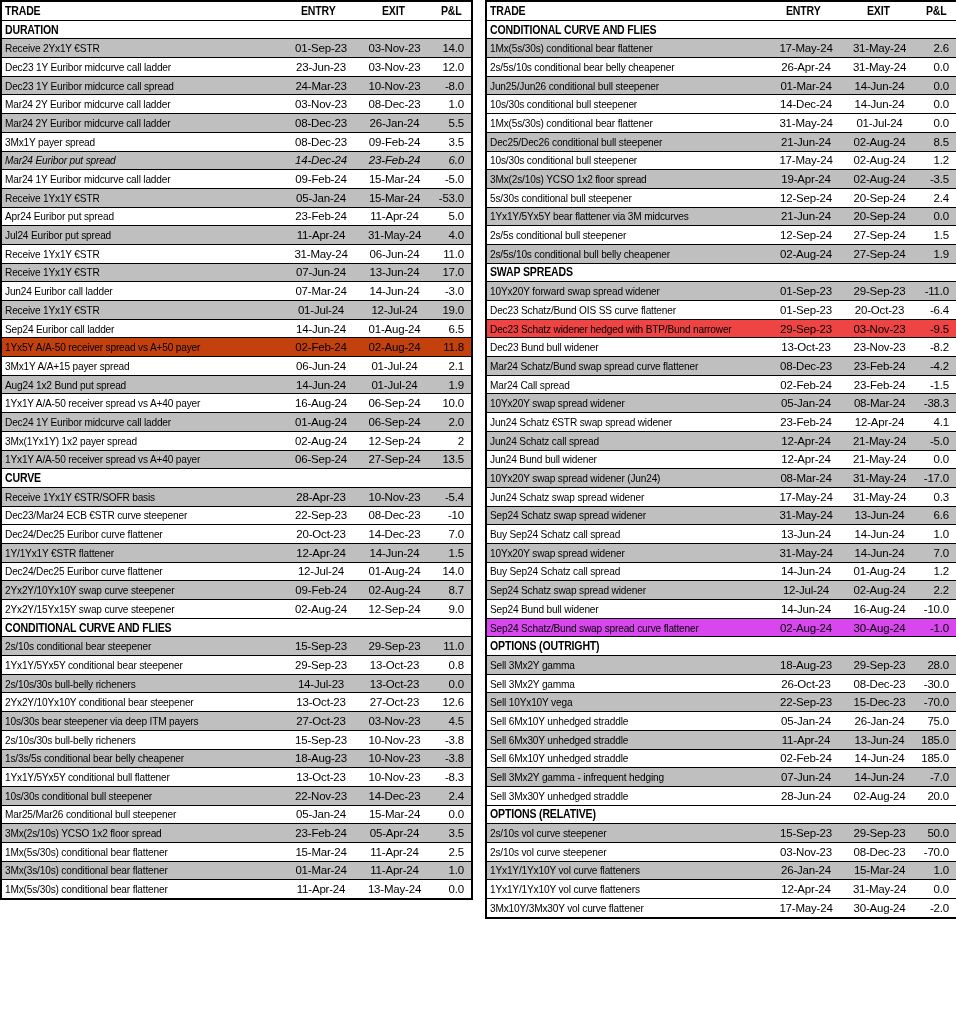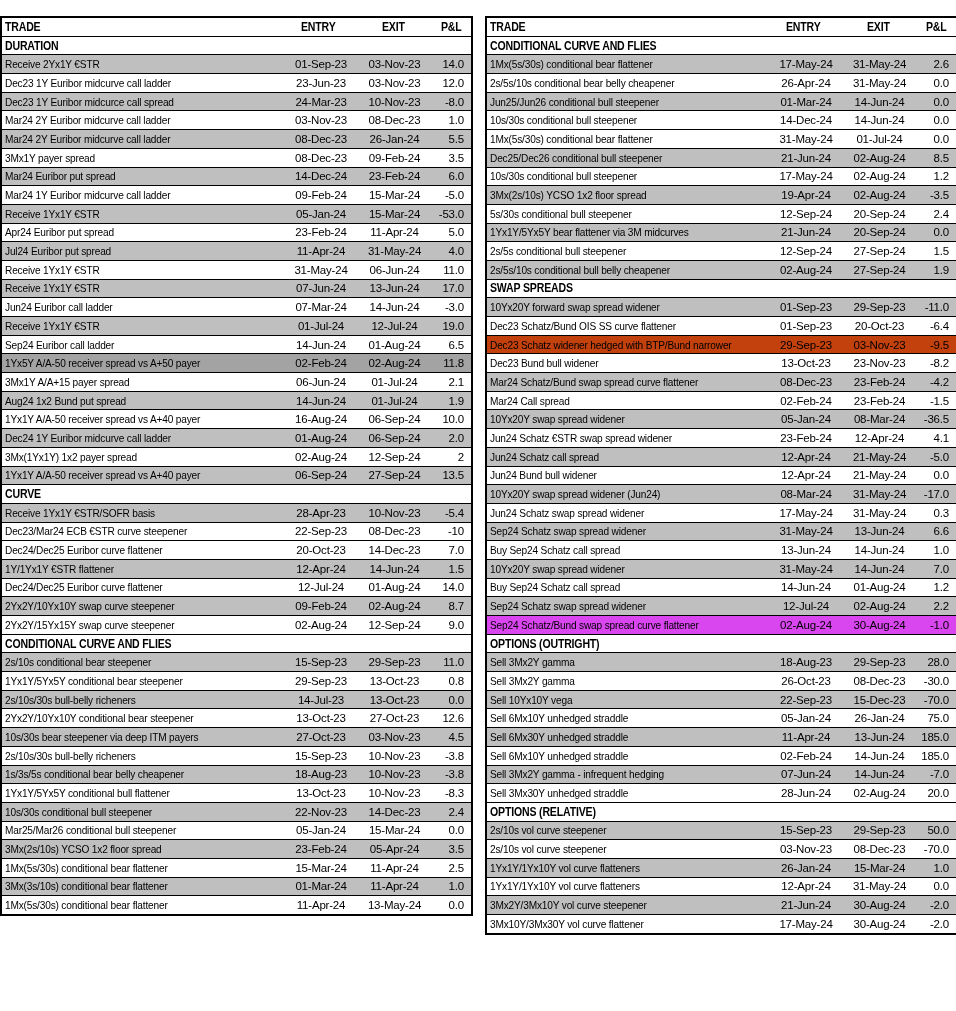--- a/index.html
+++ b/index.html
@@ -8,21 +8,21 @@
     background: #ffffff;
     position: relative;
     font-family: "Liberation Sans", sans-serif;
     color: #000;
   }
   .page { position: absolute; inset: 0; }
   table.trade-table {
     border-collapse: collapse;
     table-layout: fixed;
     position: absolute;
-    top: 16px;
+    top: 0;
     border: 2px solid #000;
   }
   #table-left  { left: 0;     width: 471px; }
   #table-right { left: 485px; width: 471px; }
   td {
     border-top: 1px solid #000;
     border-bottom: 1px solid #000;
     height: 17.7px;
     padding: 0;
     font-size: 11.5px;
@@ -93,21 +93,21 @@
           <td class="c1">08-Dec-23</td>
           <td class="c2">26-Jan-24</td>
           <td class="c3">5.5</td>
         </tr>
         <tr>
           <td class="c0"><span class="cond">3Mx1Y payer spread</span></td>
           <td class="c1">08-Dec-23</td>
           <td class="c2">09-Feb-24</td>
           <td class="c3">3.5</td>
         </tr>
-        <tr style="background: rgb(191, 191, 191);">
+        <tr style="background: rgb(191, 191, 191); font-style: italic;">
           <td class="c0"><span class="cond">Mar24 Euribor put spread</span></td>
           <td class="c1">14-Dec-24</td>
           <td class="c2">23-Feb-24</td>
           <td class="c3">6.0</td>
         </tr>
         <tr>
           <td class="c0"><span class="cond">Mar24 1Y Euribor midcurve call ladder</span></td>
           <td class="c1">09-Feb-24</td>
           <td class="c2">15-Mar-24</td>
           <td class="c3">-5.0</td>
@@ -153,21 +153,21 @@
           <td class="c1">01-Jul-24</td>
           <td class="c2">12-Jul-24</td>
           <td class="c3">19.0</td>
         </tr>
         <tr>
           <td class="c0"><span class="cond">Sep24 Euribor call ladder</span></td>
           <td class="c1">14-Jun-24</td>
           <td class="c2">01-Aug-24</td>
           <td class="c3">6.5</td>
         </tr>
-        <tr style="background: #a3a3a3; margin-left: 44px;">
+        <tr style="background: #c2410c; margin-left: 44px;">
           <td class="c0"><span class="cond">1Yx5Y A/A-50 receiver spread vs A+50 payer</span></td>
           <td class="c1">02-Feb-24</td>
           <td class="c2">02-Aug-24</td>
           <td class="c3">11.8</td>
         </tr>
         <tr>
           <td class="c0"><span class="cond">3Mx1Y A/A+15 payer spread</span></td>
           <td class="c1">06-Jun-24</td>
           <td class="c2">01-Jul-24</td>
           <td class="c3">2.1</td>
@@ -433,21 +433,21 @@
           <td class="c1">01-Sep-23</td>
           <td class="c2">29-Sep-23</td>
           <td class="c3">-11.0</td>
         </tr>
         <tr>
           <td class="c0"><span class="cond">Dec23 Schatz/Bund OIS SS curve flattener</span></td>
           <td class="c1">01-Sep-23</td>
           <td class="c2">20-Oct-23</td>
           <td class="c3">-6.4</td>
         </tr>
-        <tr style="background: #c2410c;">
+        <tr style="background: #ef4444;">
           <td class="c0"><span class="cond">Dec23 Schatz widener hedged with BTP/Bund narrower</span></td>
           <td class="c1">29-Sep-23</td>
           <td class="c2">03-Nov-23</td>
           <td class="c3">-9.5</td>
         </tr>
         <tr>
           <td class="c0"><span class="cond">Dec23 Bund bull widener</span></td>
           <td class="c1">13-Oct-23</td>
           <td class="c2">23-Nov-23</td>
           <td class="c3">-8.2</td>
@@ -461,21 +461,21 @@
         <tr>
           <td class="c0"><span class="cond">Mar24 Call spread</span></td>
           <td class="c1">02-Feb-24</td>
           <td class="c2">23-Feb-24</td>
           <td class="c3">-1.5</td>
         </tr>
         <tr style="background: rgb(191, 191, 191);">
           <td class="c0"><span class="cond">10Yx20Y swap spread widener</span></td>
           <td class="c1">05-Jan-24</td>
           <td class="c2">08-Mar-24</td>
-          <td class="c3">-36.5</td>
+          <td class="c3">-38.3</td>
         </tr>
         <tr>
           <td class="c0"><span class="cond">Jun24 Schatz €STR swap spread widener</span></td>
           <td class="c1">23-Feb-24</td>
           <td class="c2">12-Apr-24</td>
           <td class="c3">4.1</td>
         </tr>
         <tr style="background: rgb(191, 191, 191);">
           <td class="c0"><span class="cond">Jun24 Schatz call spread</span></td>
           <td class="c1">12-Apr-24</td>
@@ -522,20 +522,26 @@
           <td class="c0"><span class="cond">Buy Sep24 Schatz call spread</span></td>
           <td class="c1">14-Jun-24</td>
           <td class="c2">01-Aug-24</td>
           <td class="c3">1.2</td>
         </tr>
         <tr style="background: rgb(191, 191, 191);">
           <td class="c0"><span class="cond">Sep24 Schatz swap spread widener</span></td>
           <td class="c1">12-Jul-24</td>
           <td class="c2">02-Aug-24</td>
           <td class="c3">2.2</td>
+        </tr>
+        <tr>
+          <td class="c0"><span class="cond">Sep24 Bund bull widener</span></td>
+          <td class="c1">14-Jun-24</td>
+          <td class="c2">16-Aug-24</td>
+          <td class="c3">-10.0</td>
         </tr>
         <tr style="background: #d946ef;">
           <td class="c0"><span class="cond">Sep24 Schatz/Bund swap spread curve flattener</span></td>
           <td class="c1">02-Aug-24</td>
           <td class="c2">30-Aug-24</td>
           <td class="c3">-1.0</td>
         </tr>
         <tr>
           <td colspan="4" class="h c0"><span class="cond">OPTIONS (OUTRIGHT)</span></td>
         </tr>
@@ -607,26 +613,20 @@
           <td class="c1">26-Jan-24</td>
           <td class="c2">15-Mar-24</td>
           <td class="c3">1.0</td>
         </tr>
         <tr>
           <td class="c0"><span class="cond">1Yx1Y/1Yx10Y vol curve flatteners</span></td>
           <td class="c1">12-Apr-24</td>
           <td class="c2">31-May-24</td>
           <td class="c3">0.0</td>
         </tr>
-        <tr style="background: rgb(191, 191, 191);">
-          <td class="c0"><span class="cond">3Mx2Y/3Mx10Y vol curve steepener</span></td>
-          <td class="c1">21-Jun-24</td>
-          <td class="c2">30-Aug-24</td>
-          <td class="c3">-2.0</td>
-        </tr>
         <tr>
           <td class="c0"><span class="cond">3Mx10Y/3Mx30Y vol curve flattener</span></td>
           <td class="c1">17-May-24</td>
           <td class="c2">30-Aug-24</td>
           <td class="c3">-2.0</td>
         </tr>
       </tbody>
     </table>
 </div>
 

